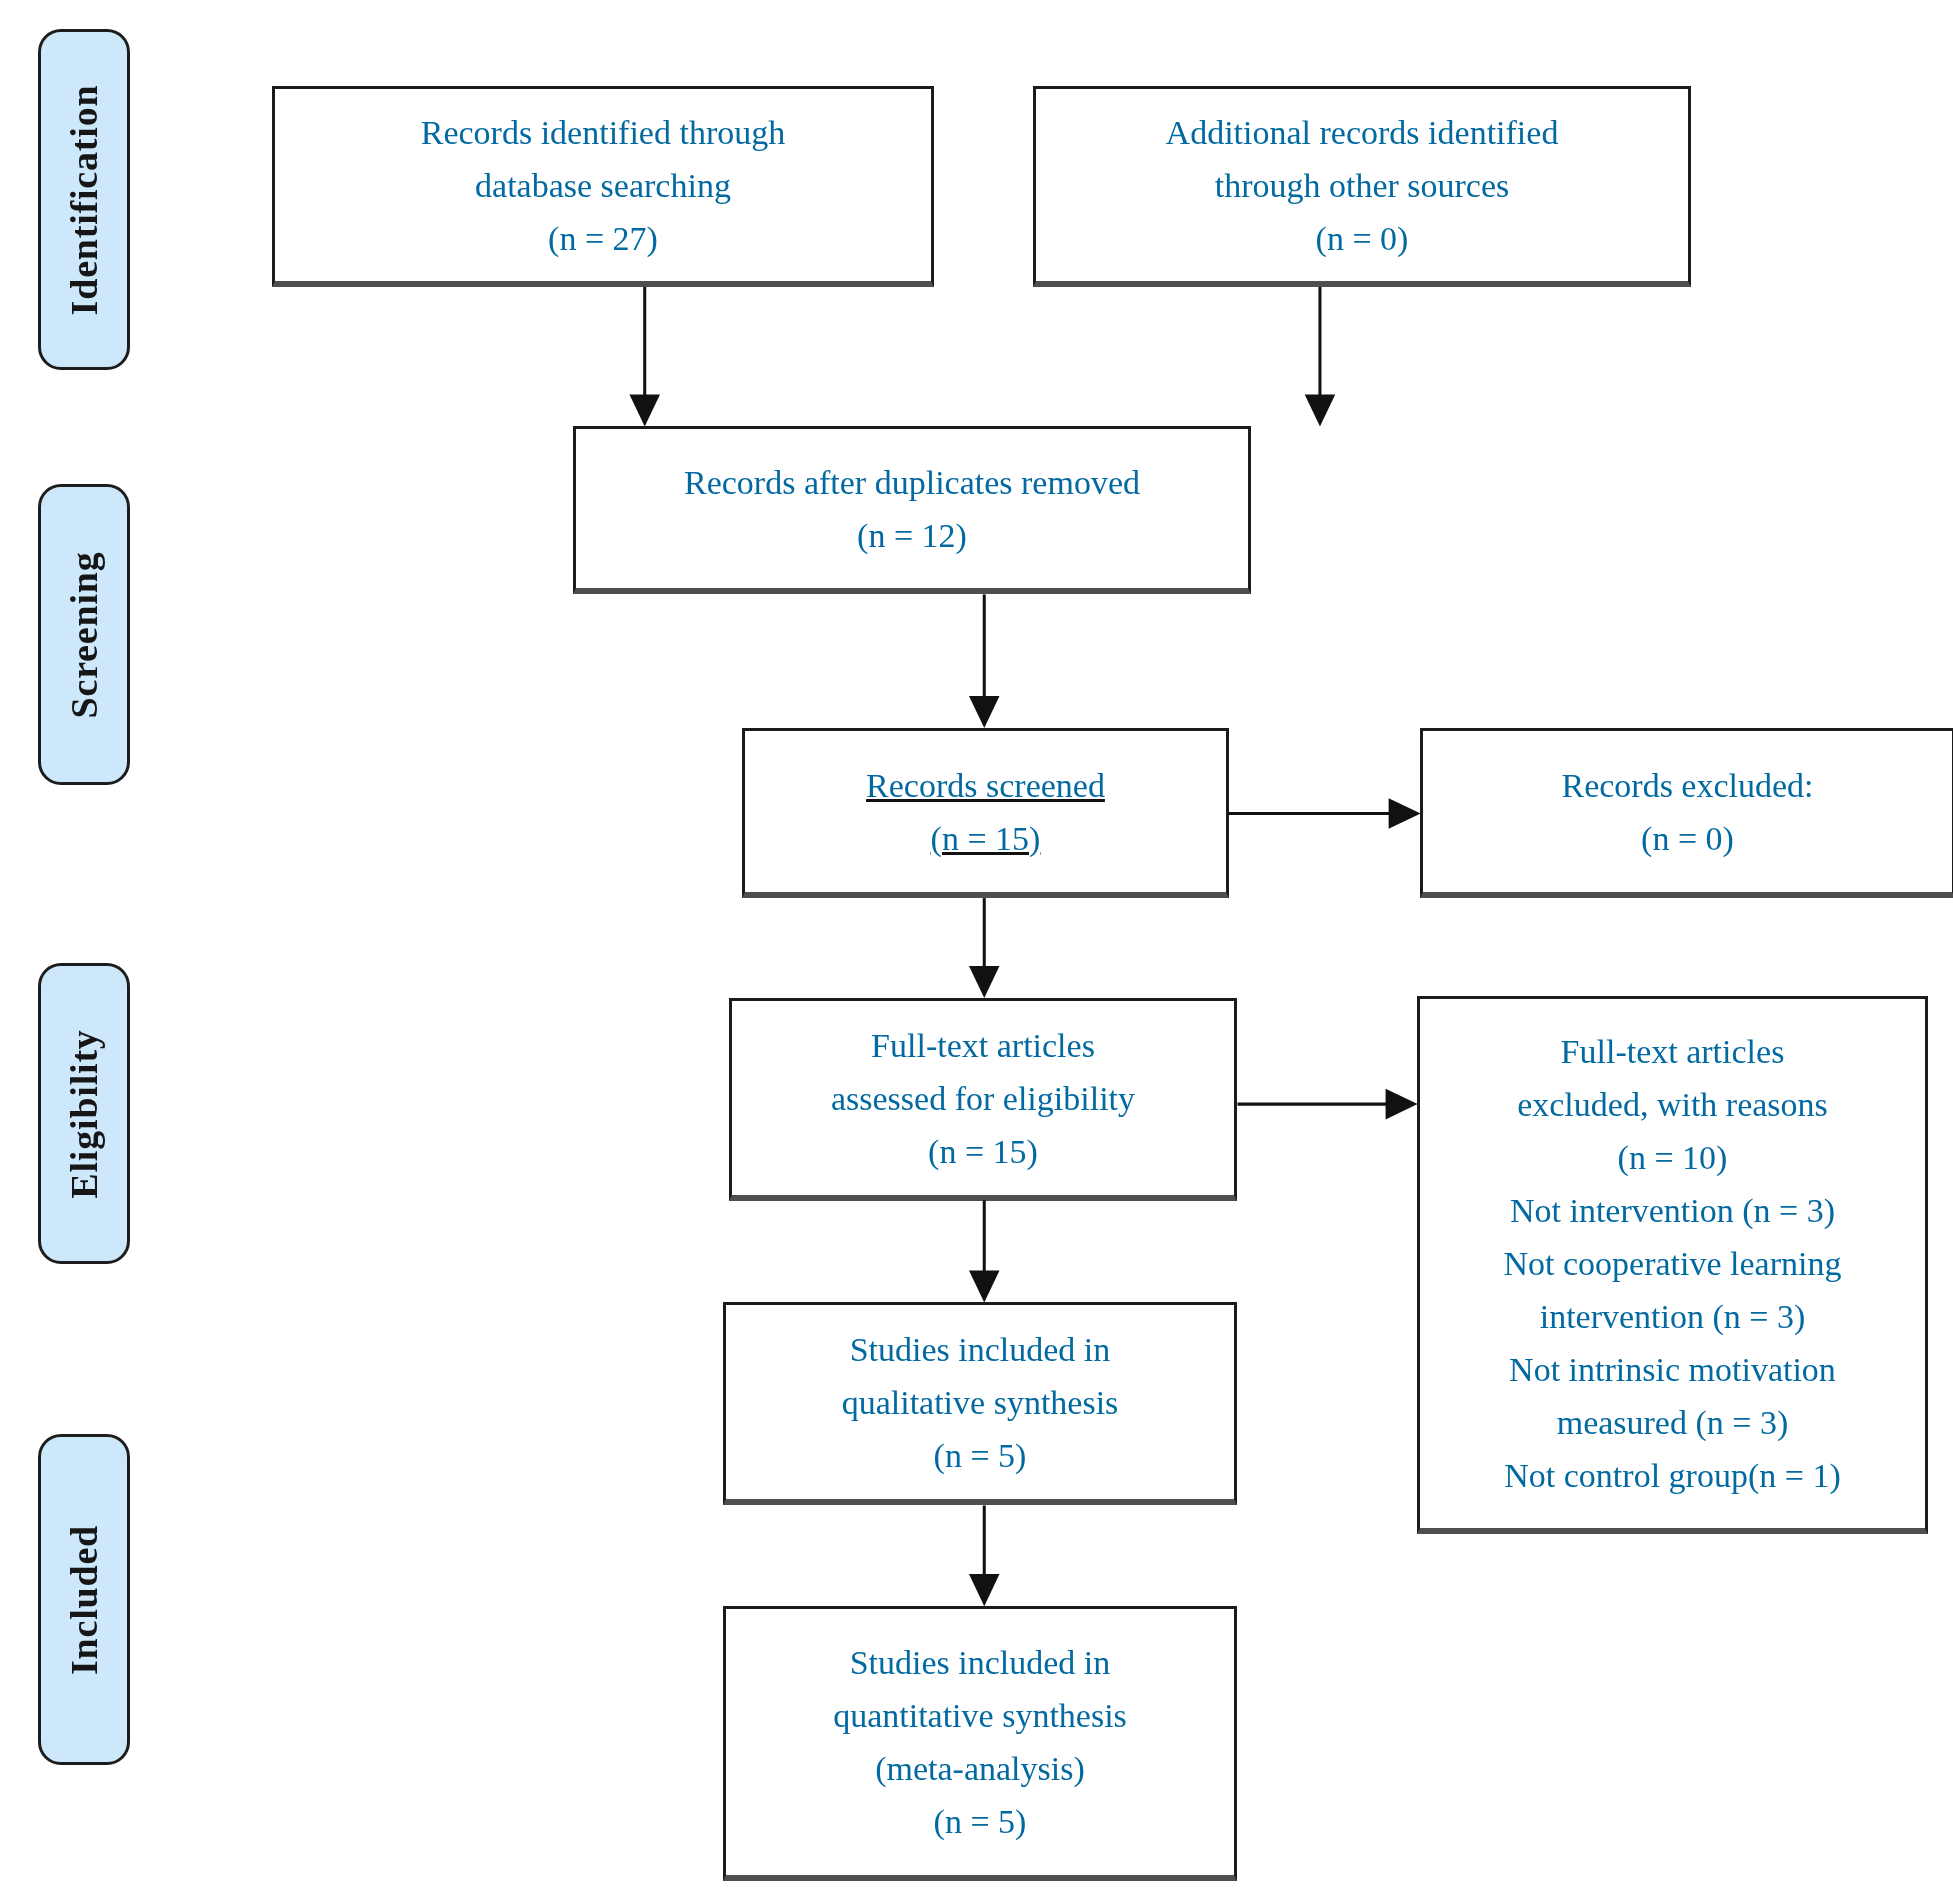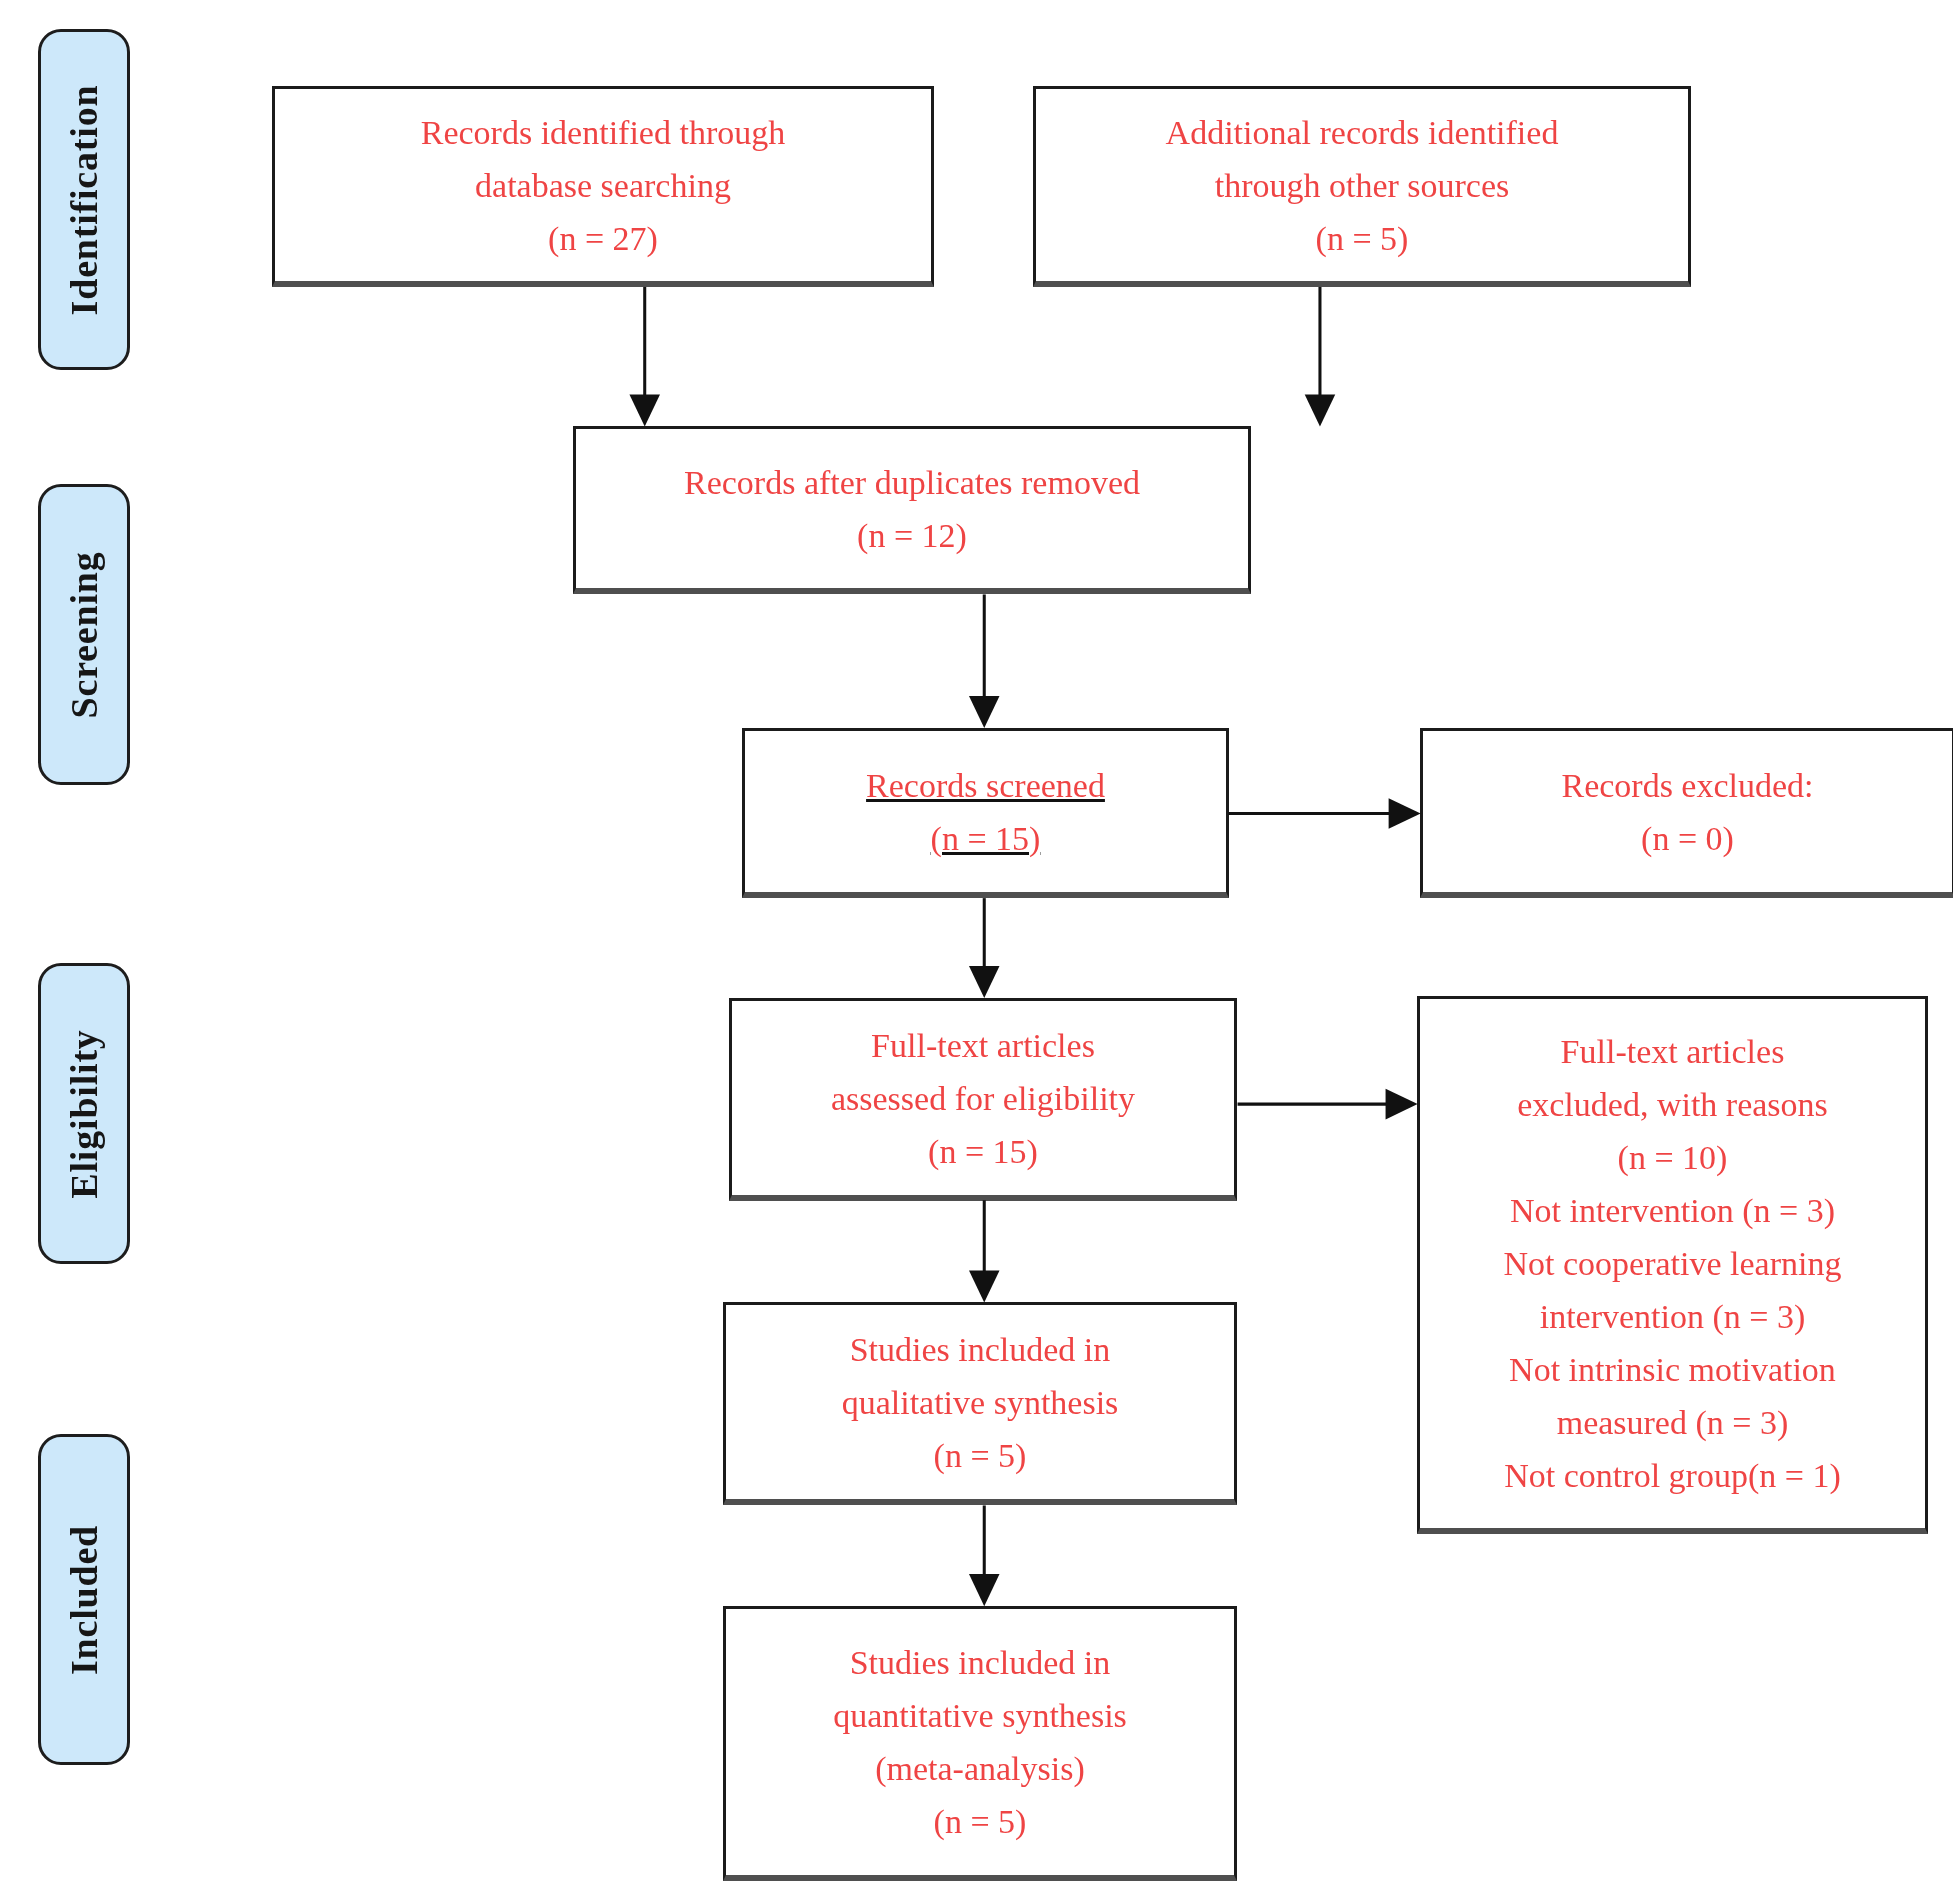--- a/index.html
+++ b/index.html
@@ -42,21 +42,21 @@
     box-sizing: border-box;
     display: flex;
     align-items: center;
     justify-content: center;
     text-align: center;
   }
   .flowbox .boxtext {
     white-space: pre-line;
     font-size: 34px;
     line-height: 53px;
-    color: #ef4444;
+    color: #0369a1;
   }
 
   #arrows {
     position: absolute;
     left: 0; top: 0;
     width: 1954px; height: 1900px;
     pointer-events: none;
   }
   #arrows line { stroke: #111111; stroke-width: 4; }
   #arrows polygon { fill: #111111; }
@@ -81,21 +81,21 @@
 
   <div class="flowbox" style="left:272px; top:86px; width:662px; height:201px;">
     <div class="boxtext">Records identified through
 database searching
 (n = 27)</div>
   </div>
 
   <div class="flowbox" style="left:1033px; top:86px; width:658px; height:201px;">
     <div class="boxtext">Additional records identified
 through other sources
-(n = 5)</div>
+(n = 0)</div>
   </div>
 
   <div class="flowbox" style="left:573px; top:426px; width:678px; height:168px;">
     <div class="boxtext">Records after duplicates removed
 (n = 12)</div>
   </div>
 
   <div class="flowbox" style="left:742px; top:728px; width:487px; height:170px;text-decoration:underline;">
     <div class="boxtext">Records screened
 (n = 15)</div>

